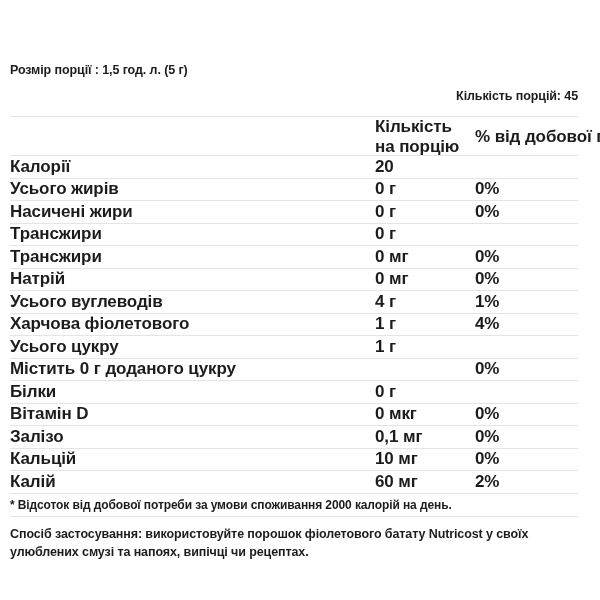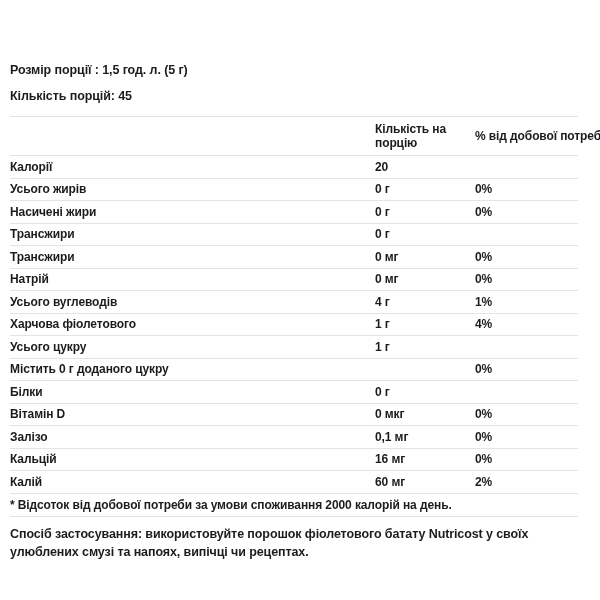--- a/index.html
+++ b/index.html
@@ -20,31 +20,32 @@
     box-sizing: border-box;
   }
   .info-line {
     font-size: 12.5px;
     font-weight: 700;
     letter-spacing: -0.1px;
     line-height: 13px;
   }
   .info-line + .info-line {
     margin-top: 13px;
+    text-align: right;
   }
   .nutrition-table {
     margin-top: 13px;
   }
   .t-row {
     display: grid;
     grid-template-columns: 365px 100px 1fr;
     align-items: center;
     height: 21.5px;
     border-top: 1px solid #e4e4e4;
-    font-size: 12px;
+    font-size: 17px;
     font-weight: 700;
     letter-spacing: -0.1px;
   }
   .t-row.header {
     height: 38px;
     line-height: 1.18;
   }
   .cell { white-space: nowrap; }
   .cell.label { overflow: hidden; }
   .cell.amount { padding-right: 6px; }
@@ -156,21 +157,21 @@
     </div>
 
     <div class="t-row">
       <div class="cell label">Залізо</div>
       <div class="cell amount">0,1 мг</div>
       <div class="cell dv">0%</div>
     </div>
 
     <div class="t-row">
       <div class="cell label">Кальцій</div>
-      <div class="cell amount">16 мг</div>
+      <div class="cell amount">10 мг</div>
       <div class="cell dv">0%</div>
     </div>
 
     <div class="t-row">
       <div class="cell label">Калій</div>
       <div class="cell amount">60 мг</div>
       <div class="cell dv">2%</div>
     </div>
 
     <div class="footnote-row">* Відсоток від добової потреби за умови споживання 2000 калорій на день.</div>

